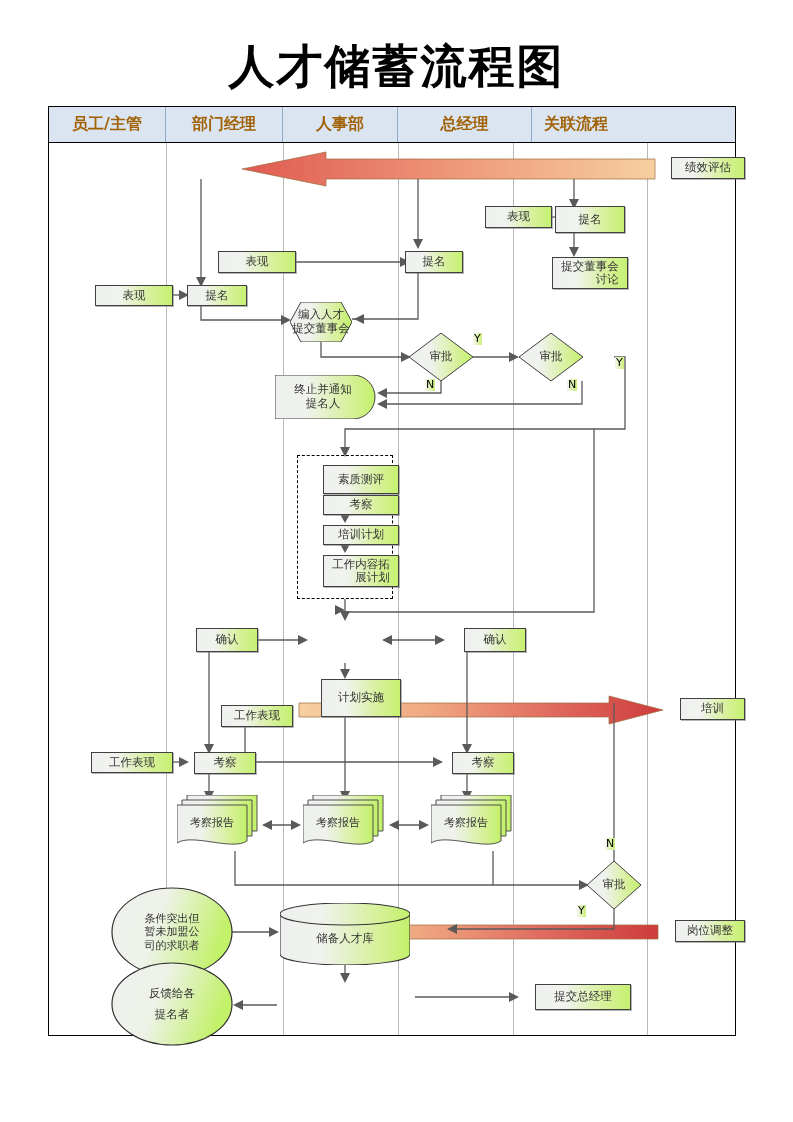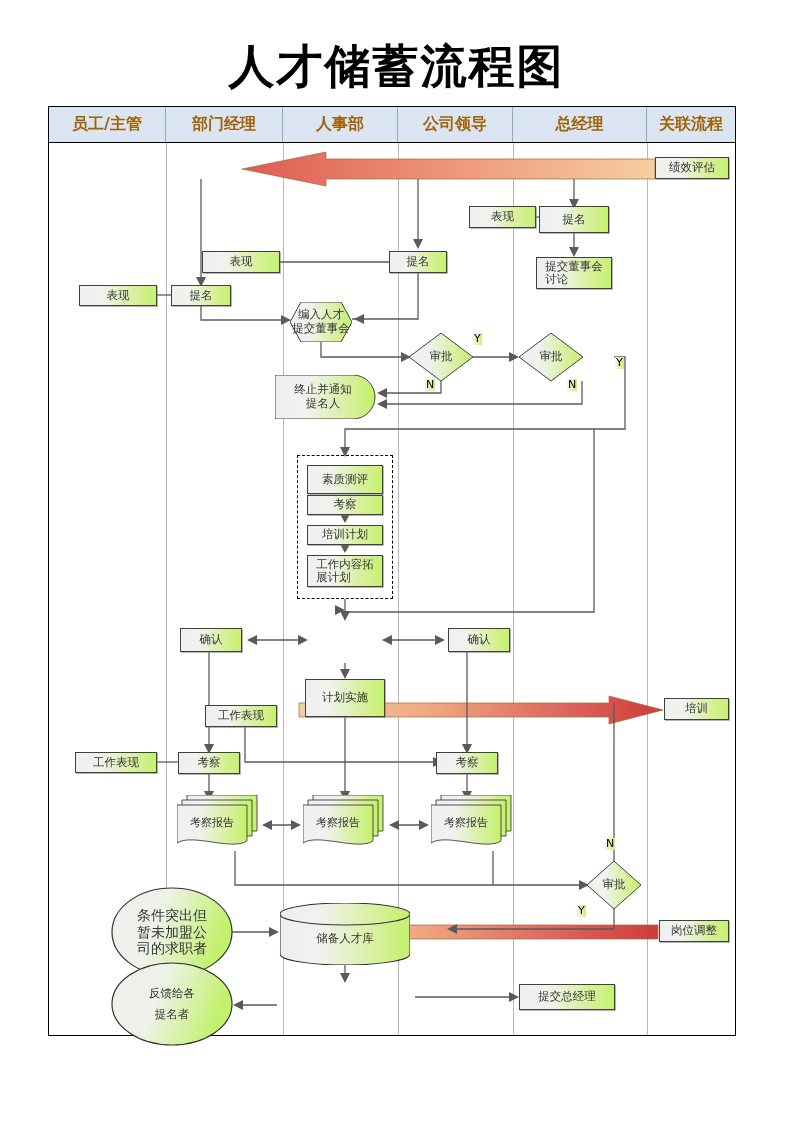--- a/index.html
+++ b/index.html
@@ -29,24 +29,25 @@
     font-family:"DejaVu Sans","Liberation Sans",sans-serif;
   }
   .lane-head:last-child{border-right:none;}
   .vline{position:absolute;top:36px;bottom:0;width:1px;background:#b8b8b8;}
 
   
   .node{position:absolute;box-sizing:border-box;}
   .nbox{
     border:1px solid #404040;
     background:linear-gradient(to right,#eef0ee 0%,#f1f3ef 30%,#d7f09a 72%,#c6f171 100%);
-    display:flex;align-items:center;justify-content:center;text-align:left;
+    display:flex;align-items:center;justify-content:center;text-align:right;
     font-size:11.5px;color:#333;line-height:1.15;
     font-family:"DejaVu Sans","Liberation Sans",sans-serif;
     box-shadow:1px 1px 0 rgba(120,120,120,.55);
+    margin-left:16px;
   }
   .hex{
     display:flex;align-items:center;justify-content:center;text-align:center;
     font-size:11.5px;color:#333;line-height:1.2;
     font-family:"DejaVu Sans","Liberation Sans",sans-serif;
   }
   .shape-svg{position:absolute;left:0;top:0;overflow:visible;}
   .lbl{
     position:absolute;font-size:11px;color:#000;
     font-family:"DejaVu Sans","Liberation Sans",sans-serif;
@@ -62,21 +63,20 @@
 <div id="page">
 
   <div id="title">人才储蓄流程图</div>
 
   <div id="frame">
 
     <div id="headerrow">
       <div class="lane-head" style="width:117px">员工/主管</div>
       <div class="lane-head" style="width:117px">部门经理</div>
       <div class="lane-head" style="width:115px">人事部</div>
-      <div class="lane-head" style="width:115px">公司领导</div>
       <div class="lane-head" style="width:134px">总经理</div>
       <div class="lane-head" style="width:88px">关联流程</div>
     </div>
 
     <div class="vline" style="left:117px"></div>
     <div class="vline" style="left:234px"></div>
     <div class="vline" style="left:349px"></div>
     <div class="vline" style="left:464px"></div>
     <div class="vline" style="left:598px"></div>
 
@@ -358,21 +358,21 @@
       </svg>
       <div class="hex" style="position:absolute;left:0;top:0;width:54px;height:48px">审批</div>
     </div>
     <div class="lbl" style="left:556px;top:731px">N</div>
     <div class="lbl" style="left:528px;top:798px">Y</div>
 
     <div class="node" style="left:62px;top:780px;width:122px;height:90px">
       <svg width="122" height="90" style="position:absolute;left:0;top:0">
         <ellipse cx="61" cy="45" rx="60" ry="44" fill="url(#nodegradv)" stroke="#333" stroke-width="1.2"></ellipse>
       </svg>
-      <div class="hex" style="position:absolute;left:0;top:0;width:122px;height:90px;white-space:pre-line;font-size:14px">条件突出但
+      <div class="hex" style="position:absolute;left:0;top:0;width:122px;height:90px;white-space:pre-line;font-size:11px">条件突出但
 暂未加盟公
 司的求职者</div>
     </div>
 
     <div class="node" style="left:62px;top:855px;width:122px;height:84px">
       <svg width="122" height="84" style="position:absolute;left:0;top:0">
         <ellipse cx="61" cy="42" rx="60" ry="41" fill="url(#nodegradv)" stroke="#333" stroke-width="1.2"></ellipse>
       </svg>
       <div class="hex" style="position:absolute;left:0;top:0;width:122px;height:84px;white-space:pre-line;font-size:11.5px;line-height:1.8">反馈给各
 提名者</div>

